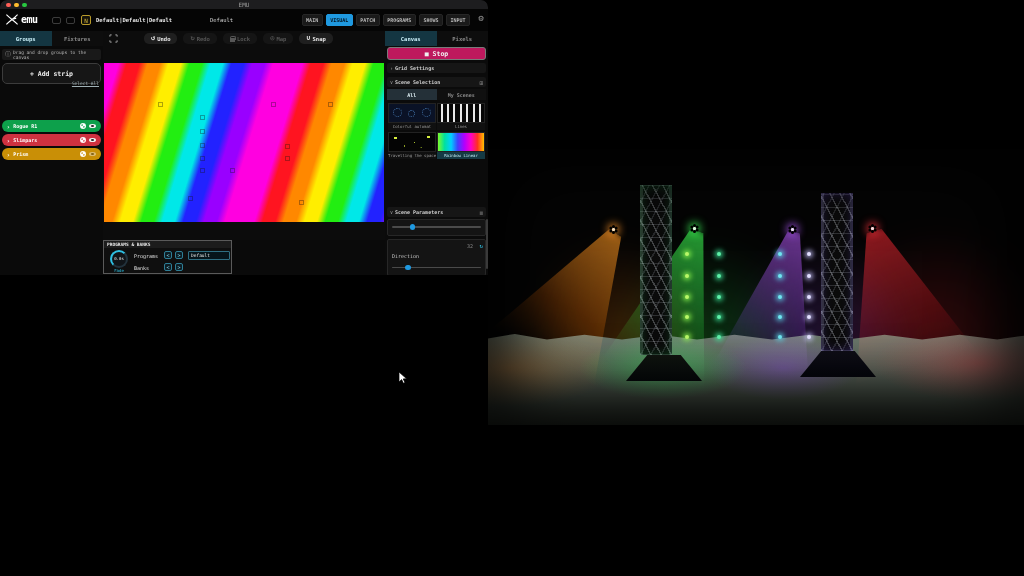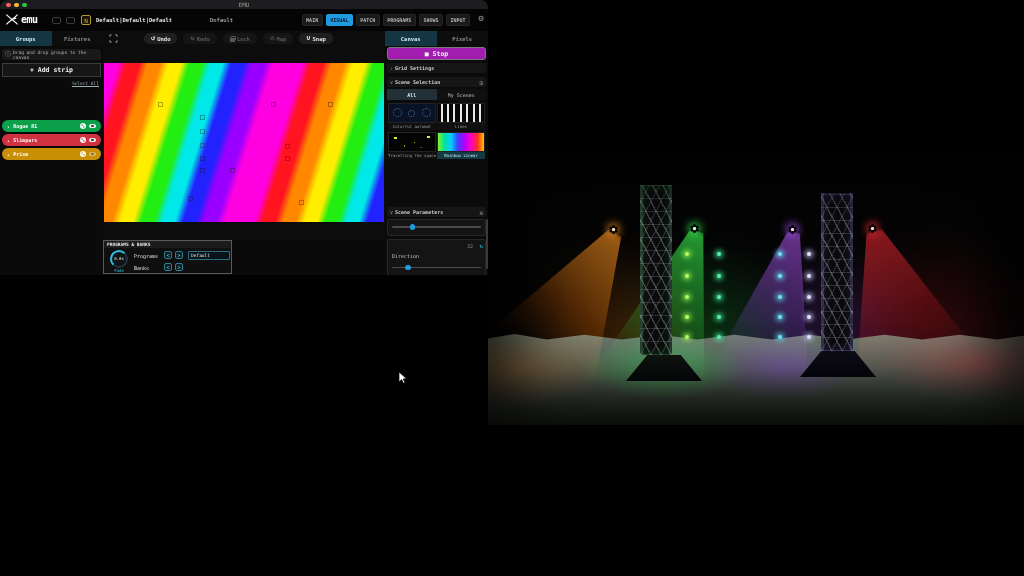--- a/index.html
+++ b/index.html
@@ -41,22 +41,22 @@
   
   #sidebar { position:absolute; left:0; top:31px; width:103px; height:244px; background:#0a0a0a; }
   .tab-row { display:flex; height:15px; }
   .tab { flex:1; display:flex; align-items:center; justify-content:center;
     font-size:5.5px; font-weight:bold; color:#8a8a8a; background:#0d0d0d; }
   .tab.active { background:#143642; color:#c8eef7; }
   #hint { position:absolute; left:2px; right:2px; top:18px; height:11px; background:#191919;
     border-radius:2px; display:flex; align-items:center; gap:2px; padding:0 3px; }
   #hint .i { color:#9a9a9a; font-size:6px; }
   #hint .t { color:#b5b5b5; font-size:4.5px; }
-  #add-strip { position:absolute; left:2px; right:2px; top:32px; height:14px;
-    background:#161616; border:1px solid #3c3c3c; border-radius:0; color:#eee;
+  #add-strip { position:absolute; left:2px; right:2px; top:32px; height:21px;
+    background:#161616; border:1px solid #3c3c3c; border-radius:5px; color:#eee;
     font-size:6.5px; font-weight:bold; font-family:inherit; }
   #select-all { position:absolute; right:4px; top:50px; font-size:4.5px; color:#9fb0b5;
     text-decoration:underline; }
   .pill { position:absolute; left:1.5px; right:2px; height:12px; border-radius:6px;
     display:flex; align-items:center; padding:0 5px; gap:3px; }
   .pill .chev { color:#fff; font-size:6px; font-weight:bold; }
   .pill .nm { color:#fff; font-size:5px; font-weight:bold; flex:1; }
   .pill.p1 { top:89px;  background:#0da04b; }
   .pill.p2 { top:103px; background:#cf3140; }
   .pill.p3 { top:117px; background:#c98f06; }
@@ -106,21 +106,21 @@
   .pb-row-label { position:absolute; font-size:5px; color:#e0e0e0; }
   .pb-arrow { position:absolute; width:8px; height:8px; background:#0d1d24;
     border:1px solid #2e7e96; border-radius:2px; color:#7fd4ea; font-size:5px; line-height:6px;
     text-align:center; font-family:inherit; padding:0; }
   #pb-input { position:absolute; left:84px; top:9.5px; width:42px; height:9px; background:#06141a;
     border:1px solid #2e6e82; border-radius:1px; color:#e8e8e8; font-size:4.5px;
     font-family:inherit; padding:0 2px; }
 
   
   #rpanel { position:absolute; left:385px; top:31px; width:103px; height:244px; background:#0b0b0b; }
-  #stop-btn { position:absolute; left:2px; right:2px; top:16px; height:13px; background:#a21caf;
+  #stop-btn { position:absolute; left:2px; right:2px; top:16px; height:13px; background:#be185d;
     border:1px solid #7a7a7a; border-radius:3px; color:#f0f0f0; font-size:6.5px;
     font-weight:bold; font-family:inherit; }
   .section-hdr { position:absolute; left:2px; right:2px; height:10px; background:#161616;
     border-radius:2px; display:flex; align-items:center; padding:0 3px; gap:2px; }
   .section-hdr .ch { color:#9a9a9a; font-size:5px; }
   .section-hdr .tt { color:#cfcfcf; font-size:5px; font-weight:bold; flex:1; }
   .section-hdr .ri { color:#8a8a8a; font-size:6px; }
   #sec-grid { top:32px; } #sec-scene { top:46px; } #sec-params { top:176px; }
   #scene-tabs { position:absolute; left:2px; right:2px; top:58px; height:11px; display:flex; }
   .stab { flex:1; display:flex; align-items:center; justify-content:center; font-size:5px;

